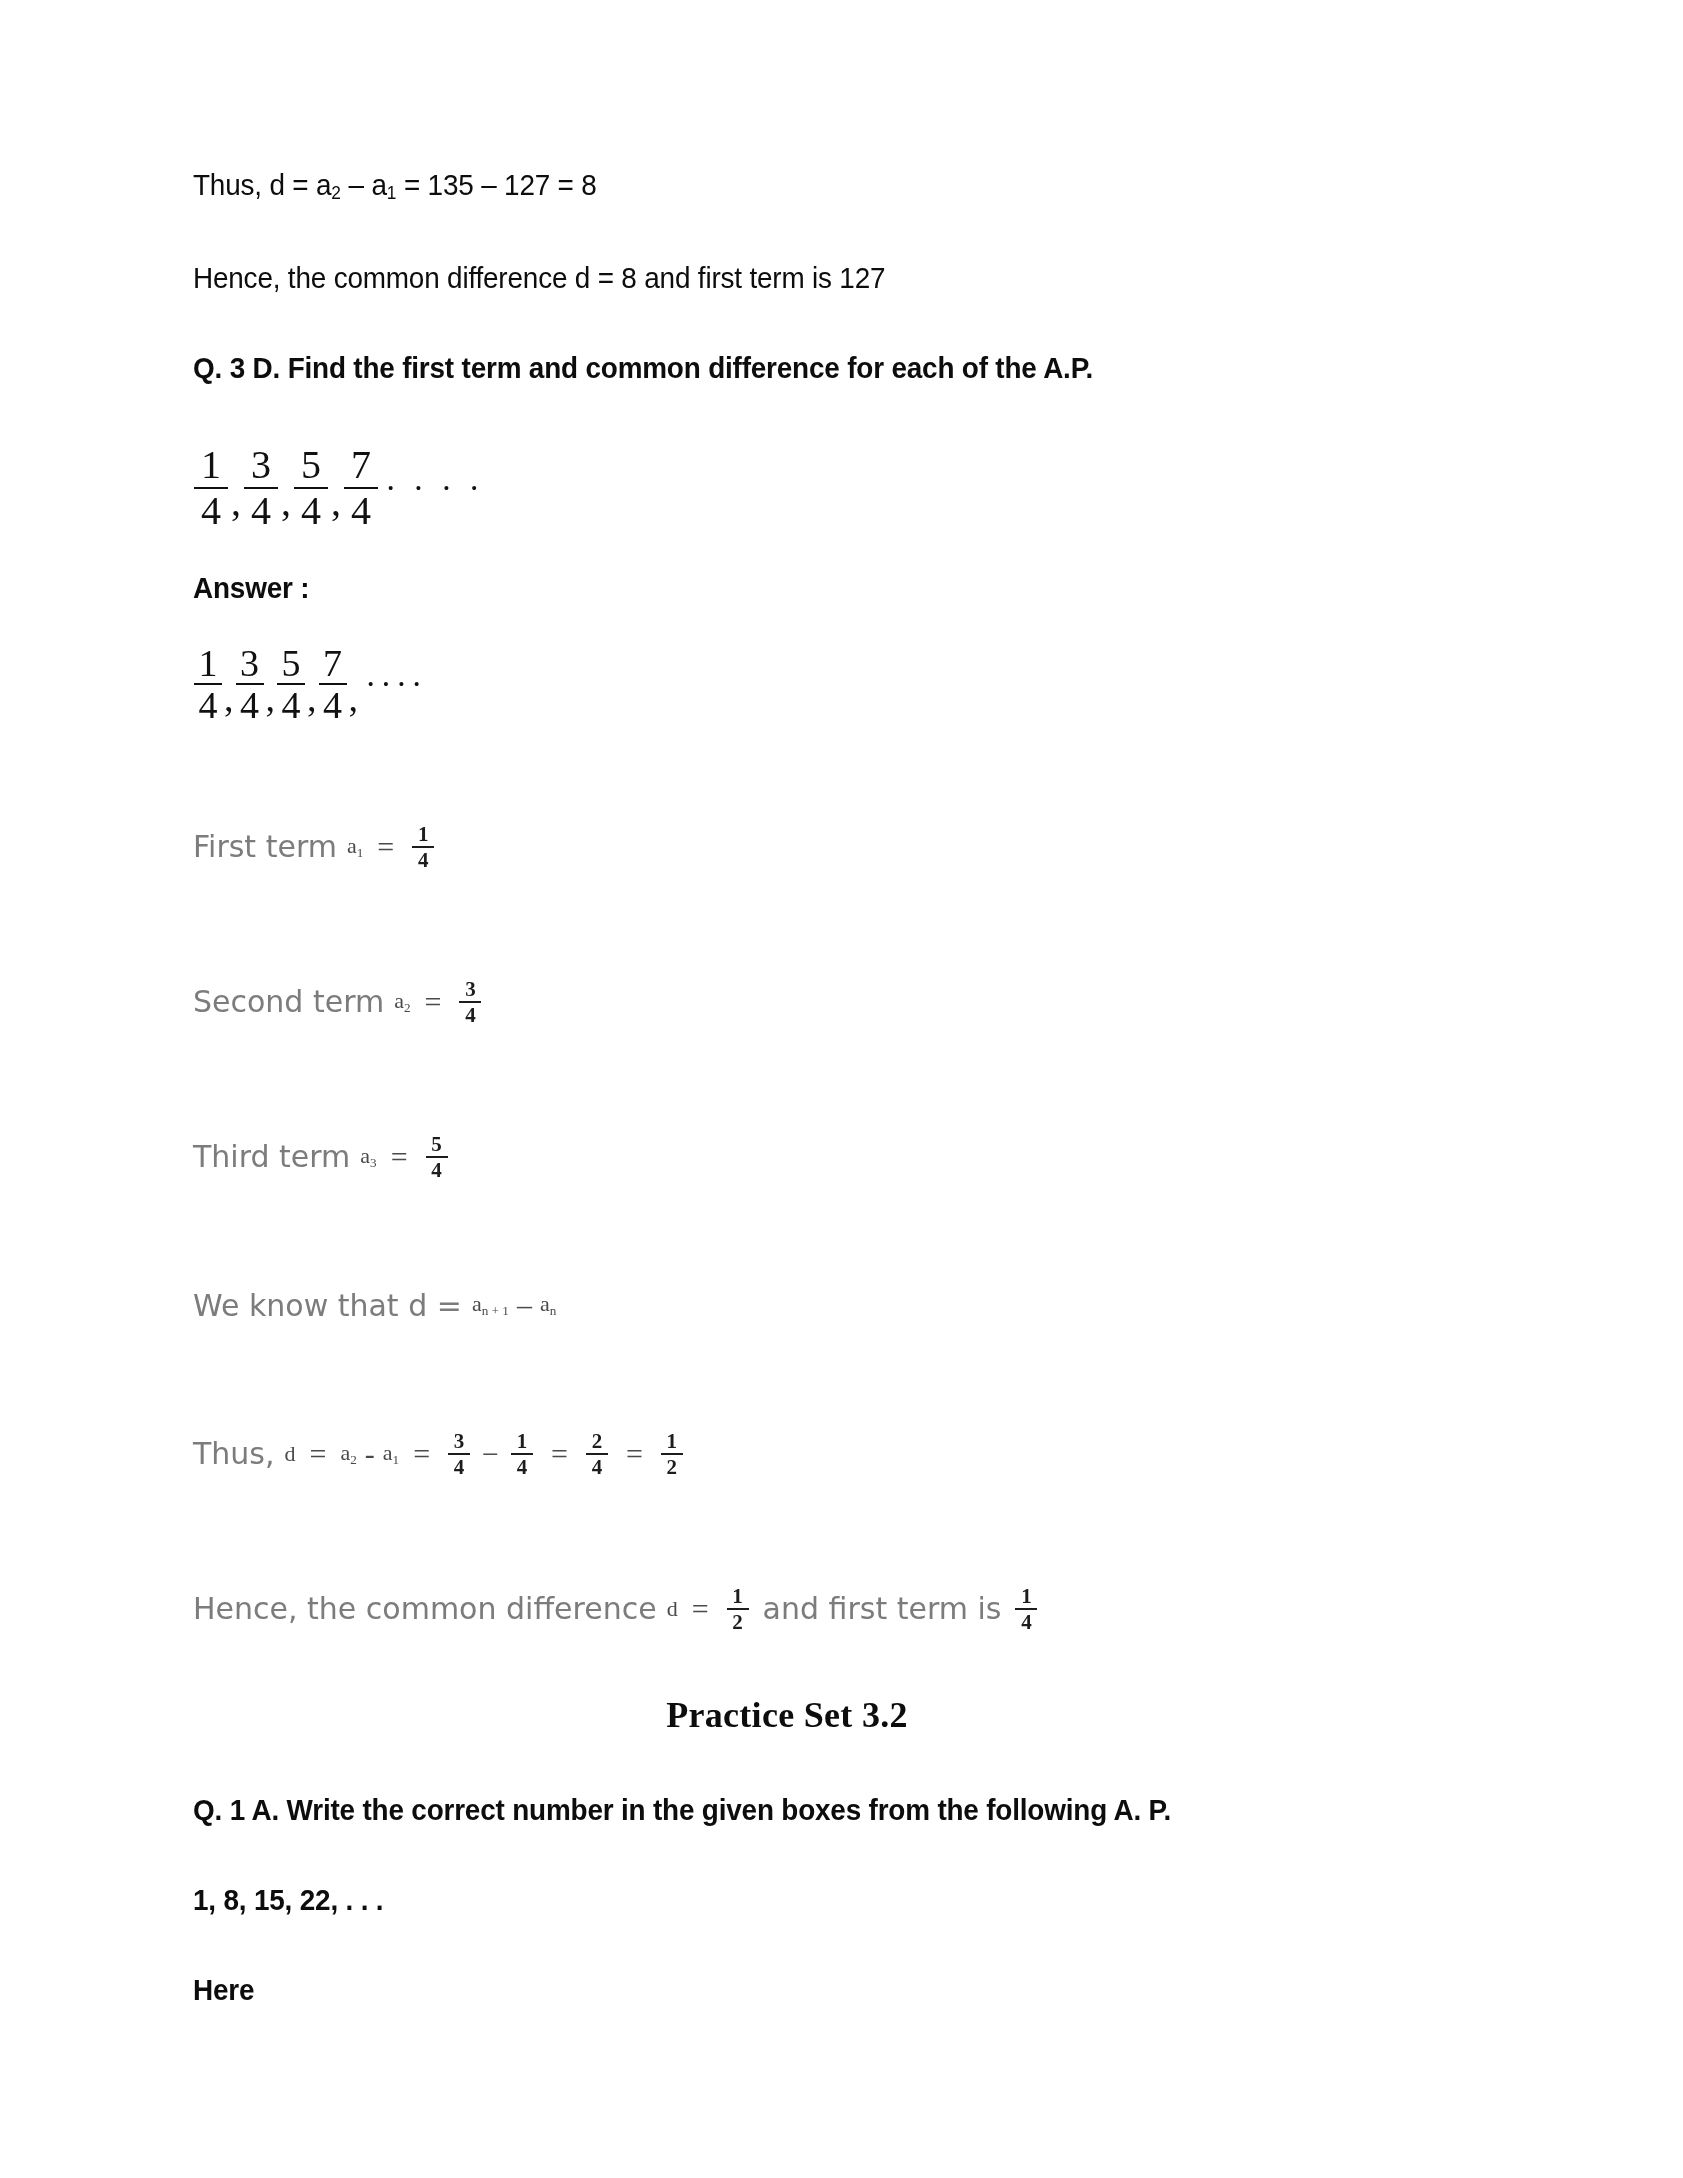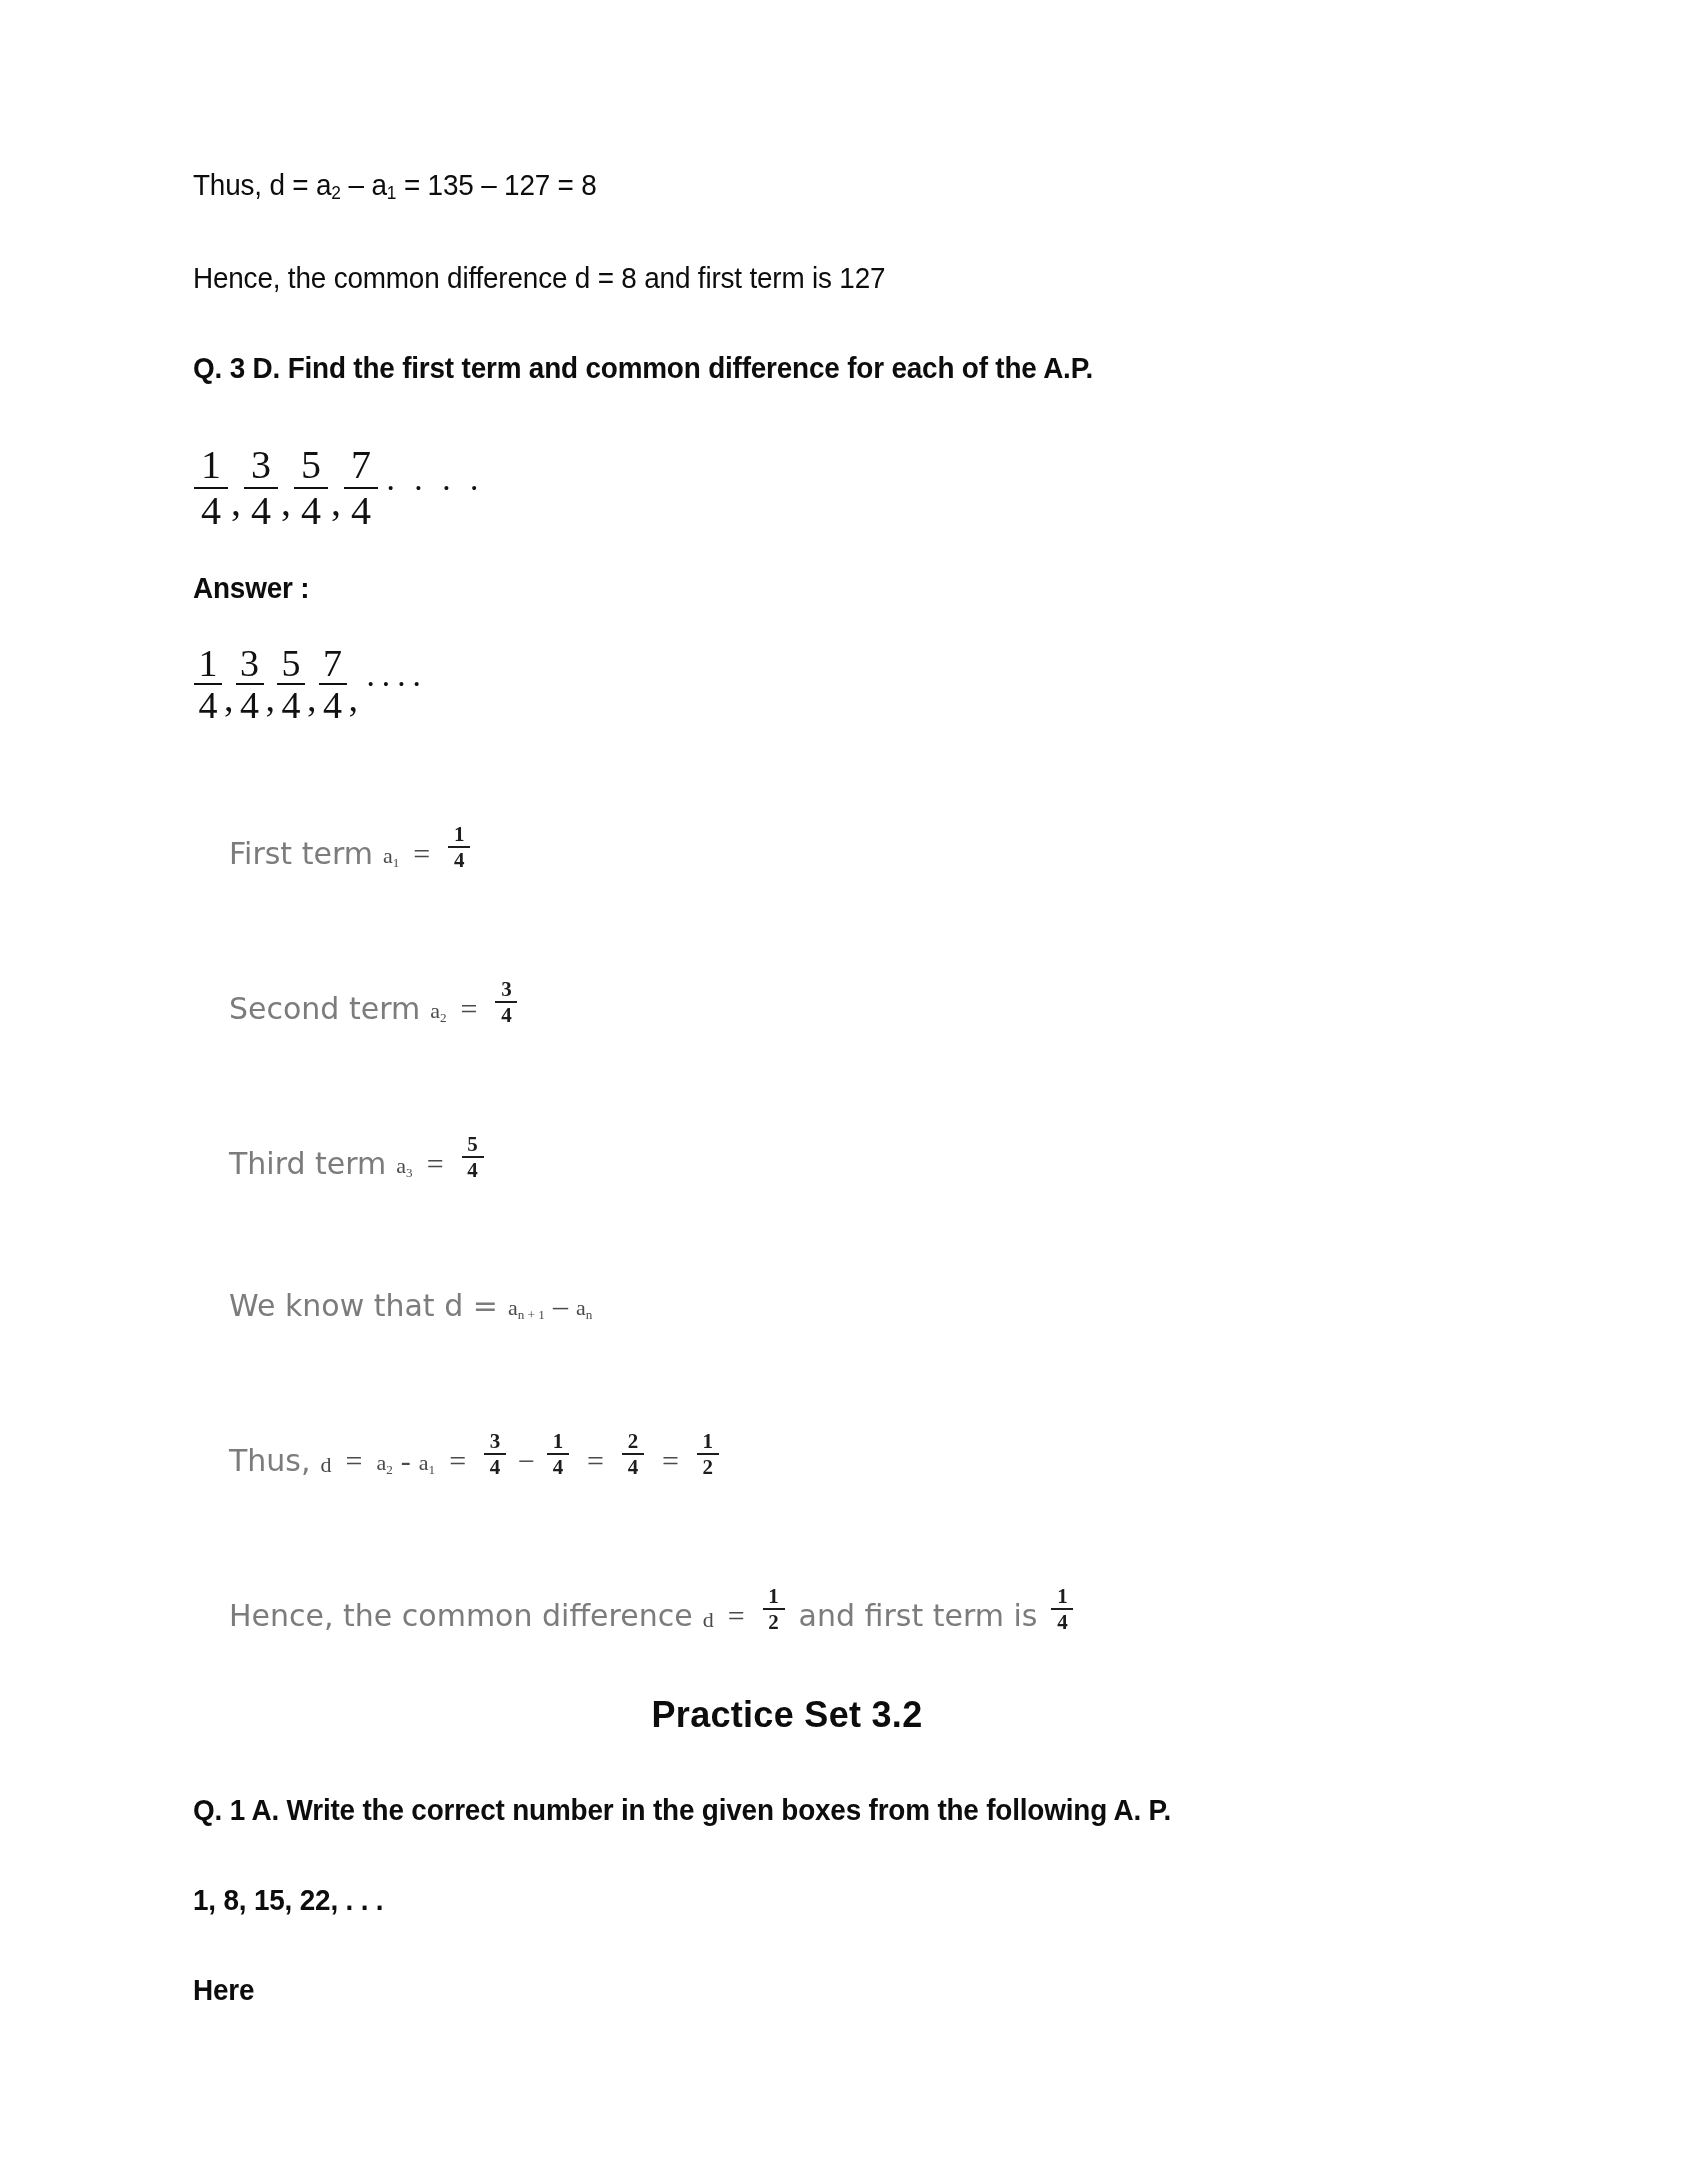--- a/index.html
+++ b/index.html
@@ -98,24 +98,23 @@
   .frac-run-serif.tight .frac-serif .den { padding: 1px 4px 0 4px; }
   .frac-run-serif.tight .frac-serif .bar { min-width: 28px; }
   .frac-run-serif.tight .sep-serif { padding-bottom: 4px; margin: 0 1px; }
 
   
   .line-gray {
     font-family: "DejaVu Sans", sans-serif;
     font-size: 30px;
     color: #7c7c7c;
     display: flex;
-    align-items: flex-end;
+    align-items: center;
     white-space: nowrap;
     font-weight: 400;
-    margin-left: 36px;
   }
   .line-gray .mathy {
     font-family: "Liberation Serif", serif;
     color: #4a4a4a;
     font-size: 22px;
   }
   .line-gray .mathy sub.s {
     font-size: 0.6em;
     vertical-align: -0.28em;
   }
@@ -147,21 +146,21 @@
   .ifrac .num { padding-bottom: 1px; }
   .ifrac .bar { width: 22px; border-top: 2px solid #1d1d1d; }
   .ifrac .den { padding-top: 1px; }
 
   .gray-gap { height: 99px; }
   .gray-gap-lg { height: 107px; }
 
   
   .practice-heading {
     text-align: center;
-    font-family: Liberation Sans, sans-serif;
+    font-family: Liberation Serif, serif;
     font-weight: bold;
     font-size: 36px;
     color: #0d0d0d;
     letter-spacing: 0.3px;
   }
 </style>
 </head>
 <body>
 
 <div class="page">

